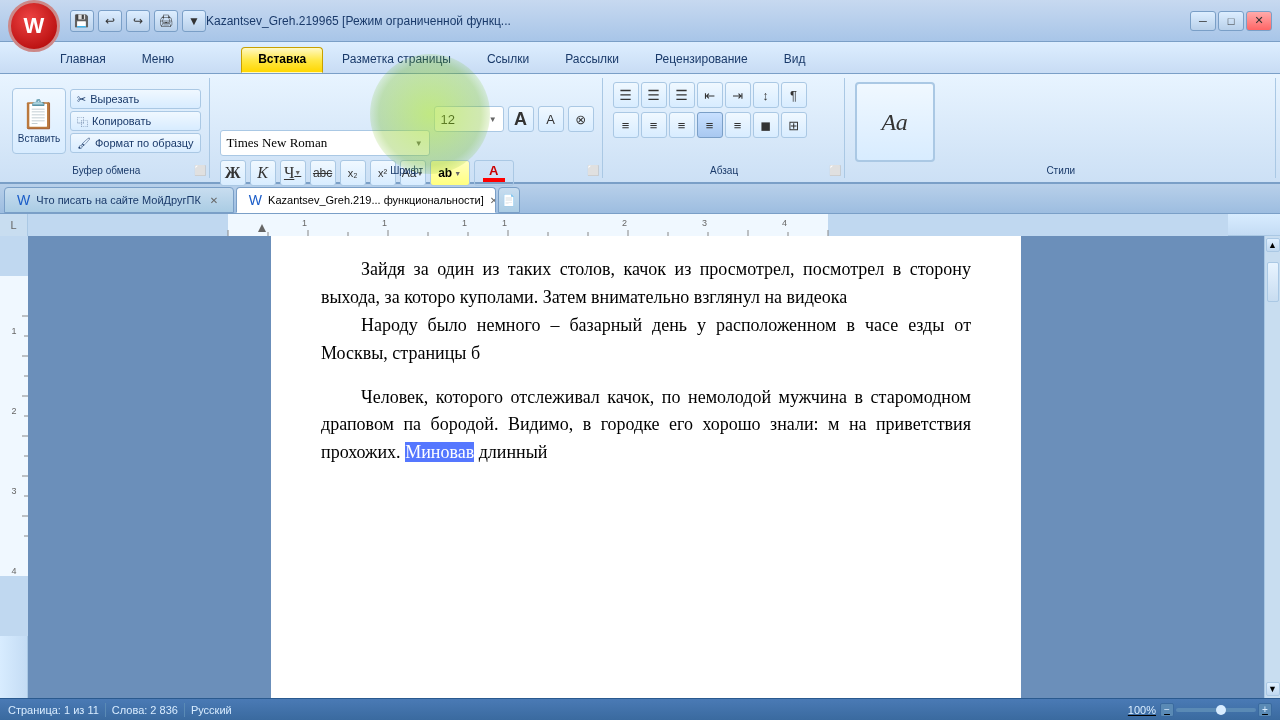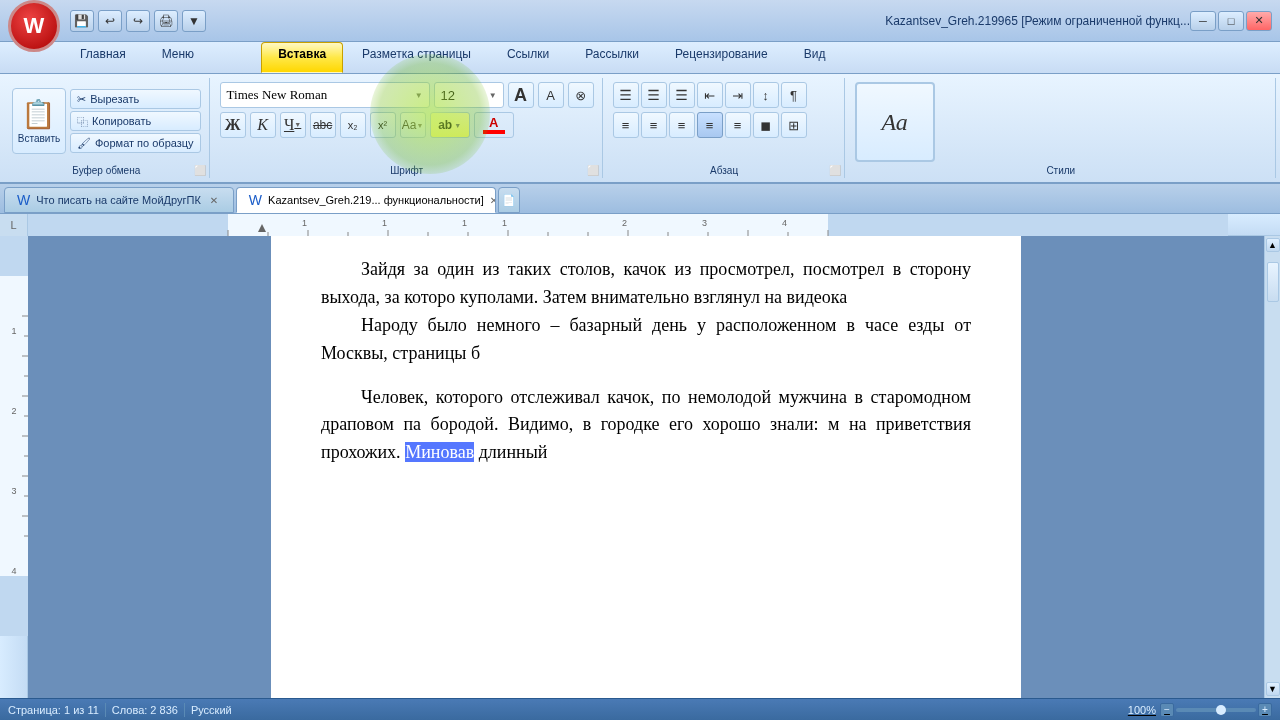--- a/index.html
+++ b/index.html
@@ -30,40 +30,41 @@
     .title-bar-tools { display: flex; align-items: center; gap: 4px; margin-left: 4px; }
     .title-tool-btn {
       width: 24px; height: 22px;
       background: linear-gradient(180deg, #ddeeff 0%, #b8d0ea 100%);
       border: 1px solid #7a9fc7;
       border-radius: 3px;
       display: flex; align-items: center; justify-content: center;
       cursor: pointer; font-size: 12px; color: #333;
     }
     .title-bar-title {
-      flex: 1; text-align: right;
+      flex: 1; text-align: left;
       font-size: 12px; color: #1a3a6a;
       font-weight: normal;
     }
     .title-bar-controls { display: flex; gap: 2px; }
     .win-btn {
       width: 26px; height: 20px;
       border: 1px solid #7a9fc7;
       border-radius: 3px;
       background: linear-gradient(180deg, #ddeeff 0%, #b8d0ea 100%);
       display: flex; align-items: center; justify-content: center;
       cursor: pointer; font-size: 11px; color: #333;
     }
 
     
     .ribbon-tabs {
       background: linear-gradient(180deg, #ddeeff 0%, #c8dcf4 100%);
       height: 32px;
       display: flex;
-      padding-left: 63px;
+      align-items: flex-end;
+      padding-left: 43px;
       border-bottom: 1px solid #7a9fc7;
     }
     .ribbon-tab {
       padding: 4px 16px 6px;
       font-size: 12px;
       color: #1a3a6a;
       cursor: pointer;
       border-radius: 4px 4px 0 0;
       border: 1px solid transparent;
       margin-right: 2px;
@@ -142,20 +143,21 @@
     .font-name-select {
       width: 210px; height: 26px;
       border: 1px solid #aac8e4;
       border-radius: 3px;
       background: #fff;
       font-size: 13px;
       padding: 0 6px;
       display: flex; align-items: center; justify-content: space-between;
       cursor: pointer;
       font-family: 'Times New Roman', serif;
+      margin-top: 48px;
     }
     .font-size-select {
       width: 70px; height: 26px;
       border: 1px solid #aac8e4;
       border-radius: 3px;
       background: #fff;
       font-size: 13px;
       padding: 0 6px;
       display: flex; align-items: center; justify-content: space-between;
       cursor: pointer;

